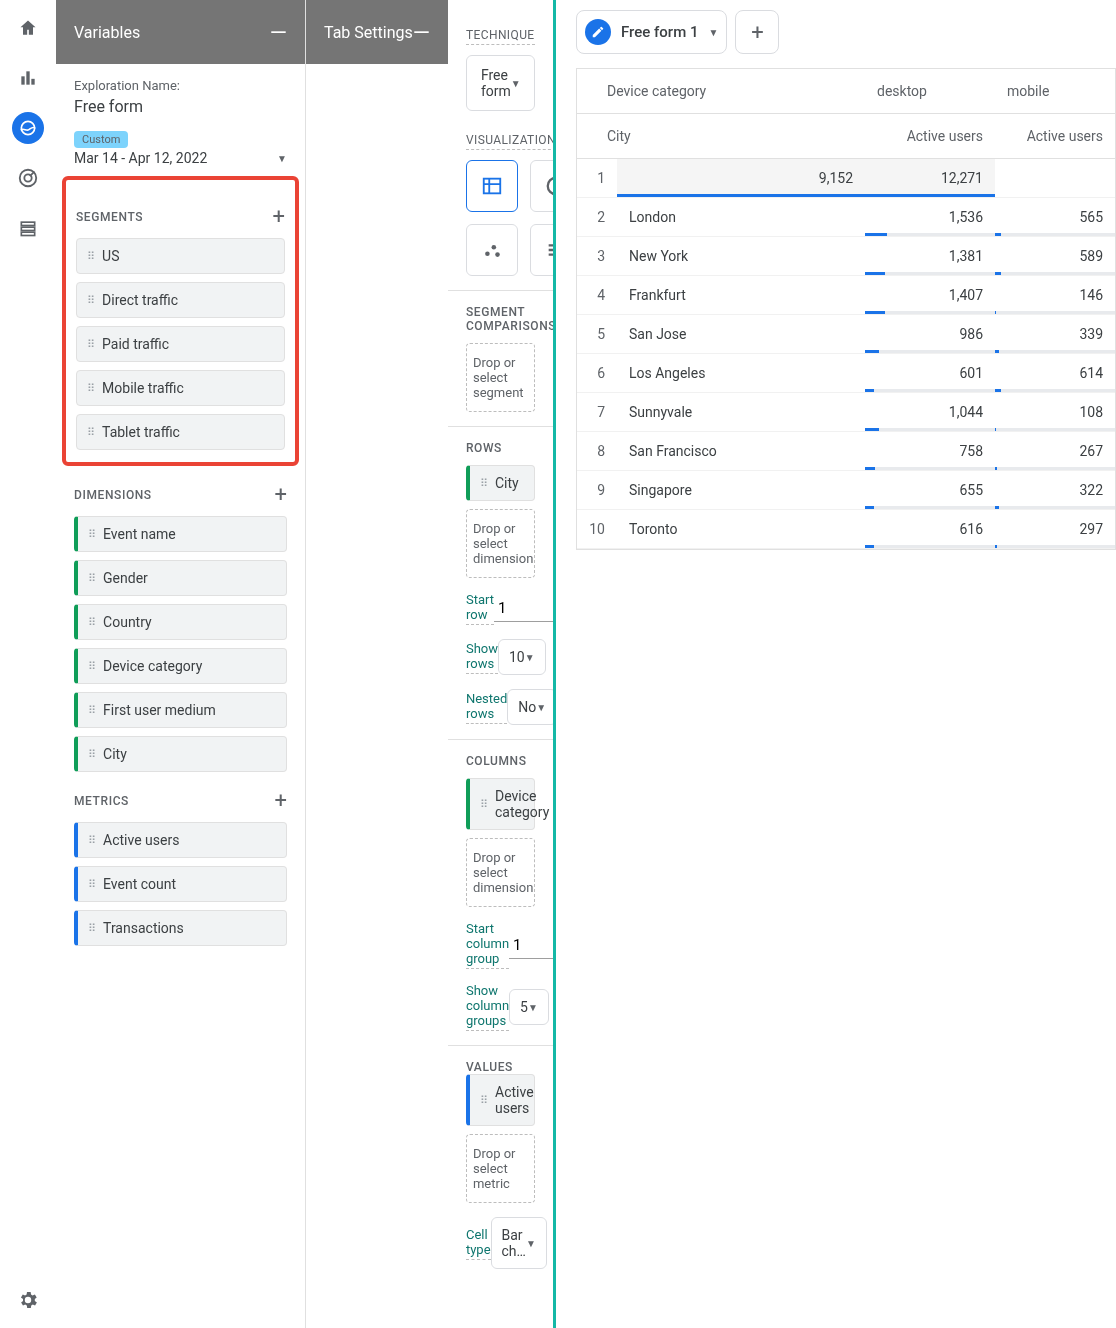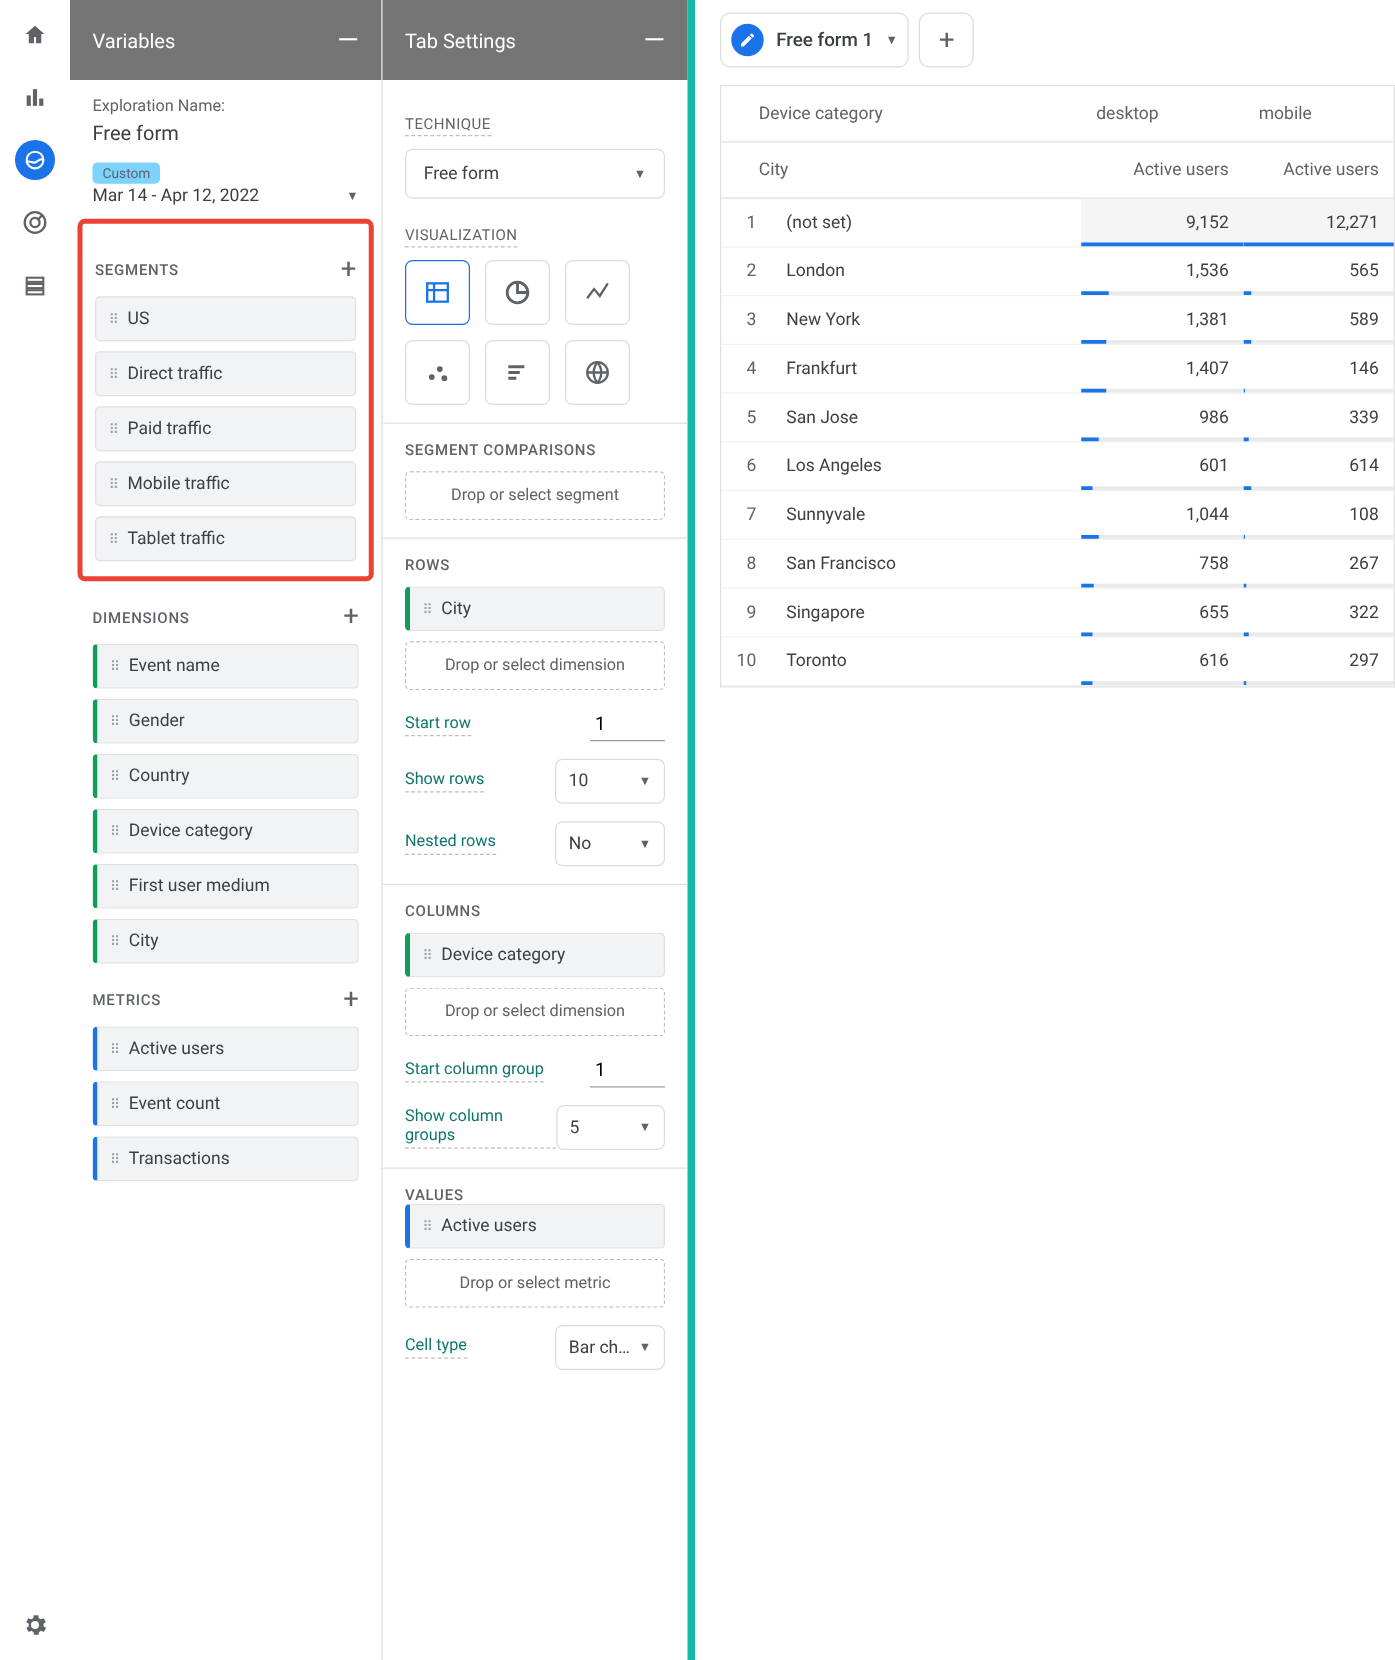--- a/index.html
+++ b/index.html
@@ -24,28 +24,28 @@
 .section-row { display: flex; align-items: center; justify-content: space-between; margin: 18px 0 10px; }
 .section-title { font-size: 12px; letter-spacing: 0.6px; color: #5f6368; font-weight: 500; }
 .plus-icon { color: #5f6368; font-size: 22px; cursor: pointer; line-height: 1; }
 .chip { background: #f1f3f4; border: 1px solid #e0e0e0; border-radius: 4px; padding: 9px 10px; margin-bottom: 8px; display: flex; align-items: center; font-size: 14px; cursor: grab; }
 .chip .drag { color: #9aa0a6; margin-right: 8px; letter-spacing: -1px; font-size: 11px; }
 .chip.dim { border-left: 4px solid #0f9d58; }
 .chip.met { border-left: 4px solid #1a73e8; }
 .highlight-box { border: 4px solid #ea4335; border-radius: 6px; padding: 8px 10px 4px; margin: 0 -12px 6px; }
 
 
-.settings { width: 250px; border-right: 6px solid #14b8a6; display: flex; flex-direction: column; }
+.settings { width: 250px; border-right: 3px solid #14b8a6; display: flex; }
 .settings-body { padding: 14px 18px; overflow-y: auto; flex: 1; }
 .settings-section-title { font-size: 12px; letter-spacing: 0.4px; color: #5f6368; border-bottom: 1px dashed #bdbdbd; display: inline-block; padding-bottom: 2px; margin: 14px 0 10px; }
 .select-box { border: 1px solid #dadce0; border-radius: 6px; padding: 11px 14px; display: flex; align-items: center; justify-content: space-between; font-size: 14px; margin-bottom: 8px; cursor: pointer; }
 .viz-grid { display: grid; grid-template-columns: repeat(3, 52px); gap: 12px; margin-bottom: 10px; }
 .viz-btn { width: 52px; height: 52px; border: 1px solid #dadce0; border-radius: 6px; display: flex; align-items: center; justify-content: center; cursor: pointer; color: #5f6368; }
 .viz-btn.active { border-color: #1a73e8; color: #1a73e8; }
-.drop-zone { border: 1px dashed #bdbdbd; border-radius: 4px; text-align: center; padding: 11px 6px; font-size: 13px; color: #5f6368; margin-bottom: 8px; cursor: pointer; }
+.drop-zone { border: 1px dashed #bdbdbd; border-radius: 4px; text-align: left; padding: 11px 6px; font-size: 13px; color: #5f6368; margin-bottom: 8px; cursor: pointer; }
 .chip.row-chip { border-left: 4px solid #0f9d58; }
 .chip.val-chip { border-left: 4px solid #1a73e8; }
 .form-row { display: flex; align-items: center; justify-content: space-between; margin: 14px 0; }
 .form-label { font-size: 13px; color: #0f766e; border-bottom: 1px dashed #bdbdbd; padding-bottom: 2px; }
 .form-input { border: none; border-bottom: 1px solid #9e9e9e; width: 60px; text-align: left; padding: 4px; font-size: 15px; outline: none; }
 .form-select { border: 1px solid #dadce0; border-radius: 6px; padding: 9px 10px; width: 88px; display: flex; justify-content: space-between; align-items: center; font-size: 14px; cursor: pointer; }
 .hr { border: none; border-top: 1px solid #e0e0e0; margin: 14px -18px; }
 
 
 .canvas { flex: 1; padding: 10px 0 0 20px; }
@@ -354,21 +354,20 @@
         <div>mobile</div>
       </div>
       <div class="dt-header2">
         <div style="padding-left:30px;">City</div>
         <div>Active users</div>
         <div>Active users</div>
       </div>
       <div id="data-rows">
           <div class="dt-row first">
             <div class="idx">1</div>
-            <div class="city">(not set)</div>
             <div class="num"><div class="barbg"></div><div class="bar" style="width:100%"></div>9,152</div>
             <div class="num"><div class="barbg"></div><div class="bar" style="width:100%"></div>12,271</div>
           </div>
           <div class="dt-row">
             <div class="idx">2</div>
             <div class="city">London</div>
             <div class="num"><div class="barbg"></div><div class="bar" style="width:17%"></div>1,536</div>
             <div class="num"><div class="barbg"></div><div class="bar" style="width:5%"></div>565</div>
           </div>
           <div class="dt-row">

